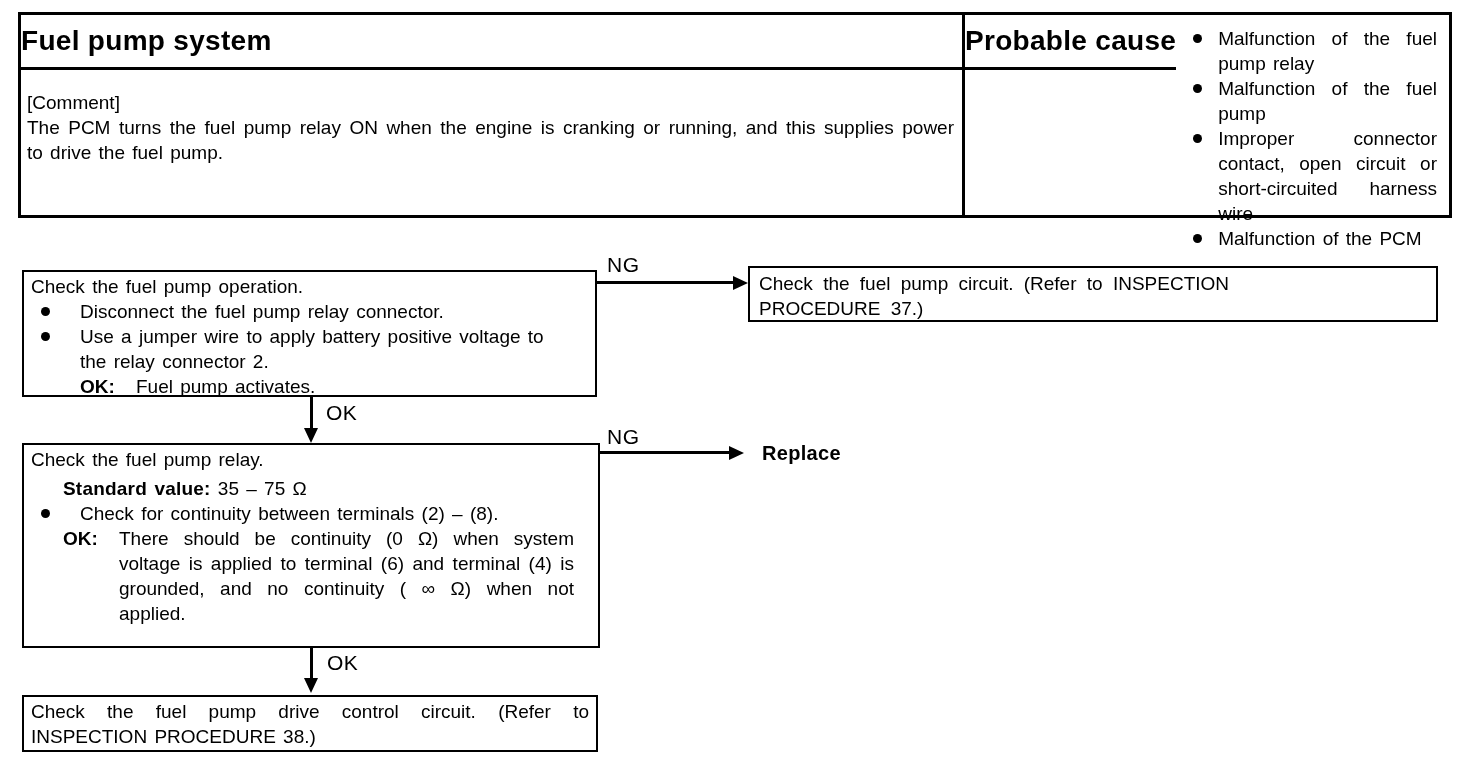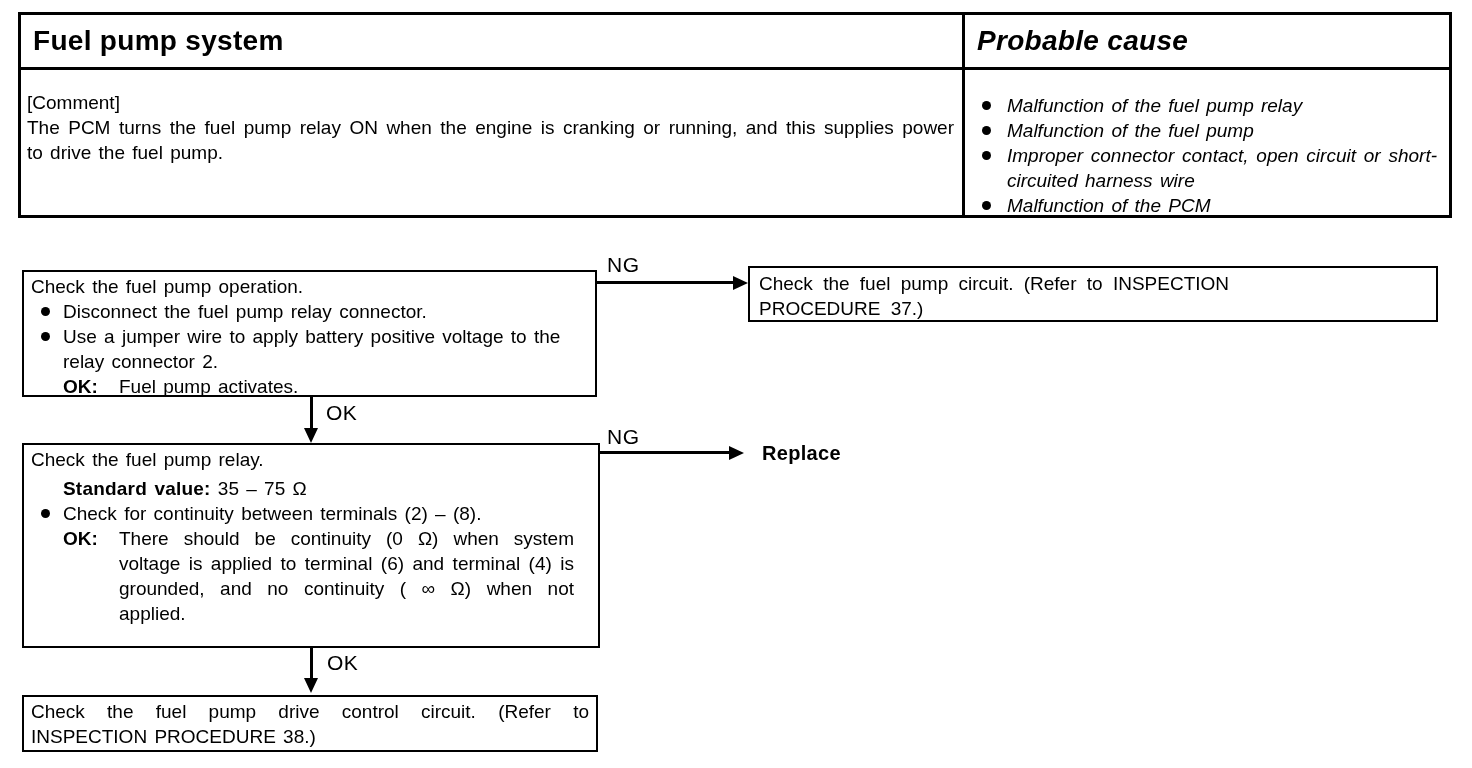--- a/index.html
+++ b/index.html
@@ -6,40 +6,40 @@
   .page{
     position:relative;width:1472px;height:768px;background:#ffffff;
     font-family:"Liberation Sans", sans-serif;color:#000;overflow:hidden;
     -webkit-font-smoothing:antialiased;
   }
   
   .tbl{position:absolute;left:18px;top:12px;width:1434px;height:206px;
        border:3px solid #000;box-sizing:border-box;display:flex;}
   .tbl-col-left{width:944px;border-right:3px solid #000;box-sizing:border-box;
        display:flex;flex-direction:column;}
-  .tbl-col-right{flex:1;display:flex;flex-direction:column;font-style:italic;}
+  .tbl-col-right{flex:1;display:flex;}
   .tbl-head{height:55px;flex:none;border-bottom:3px solid #000;box-sizing:border-box;
-       display:flex;align-items:center;padding-left:12px;
+       display:flex;align-items:center;padding-left:0;
        font-size:28px;font-weight:bold;letter-spacing:.3px;}
   .tbl-body{flex:1;font-size:19px;line-height:25px;word-spacing:2px;}
   .comment-body{padding:20px 8px 0 6px;}
   .comment-para{text-align:justify;}
-  .cause-body{padding:23px 6px 0 0;}
+  .cause-body{padding:11px 6px 0 0;}
   
   .brow{display:flex;align-items:flex-start;}
   .bdot{width:9px;height:9px;border-radius:50%;background:#000;
         margin-top:8px;flex:none;}
   .cause-body .bdot{margin-left:17px;}
   .cause-body .btxt{margin-left:16px;flex:1;text-align:justify;padding-right:6px;}
   
   .fbox{position:absolute;border:2px solid #000;background:#fff;box-sizing:border-box;
         font-size:19px;line-height:25px;word-spacing:2px;}
   .fbox-pad{padding:2px 22px 0 7px;}
   .fbox .bdot{margin-left:10px;}
-  .fbox .btxt{margin-left:13px;flex:1;}
+  .fbox .btxt{margin-left:30px;flex:1;}
   .okline{display:flex;}
   .ok-key{font-weight:bold;width:56px;flex:none;}
   .stdline{margin-left:32px;margin-top:4px;}
   .stdline b{letter-spacing:.2px;}
   .okblock{display:flex;margin-left:32px;}
   .okblock .ok-body{flex:1;text-align:justify;padding-right:2px;}
   .wrapbox{word-spacing:5px;}
   .justify{text-align:justify;}
   
   .hline{position:absolute;height:3px;background:#000;}

